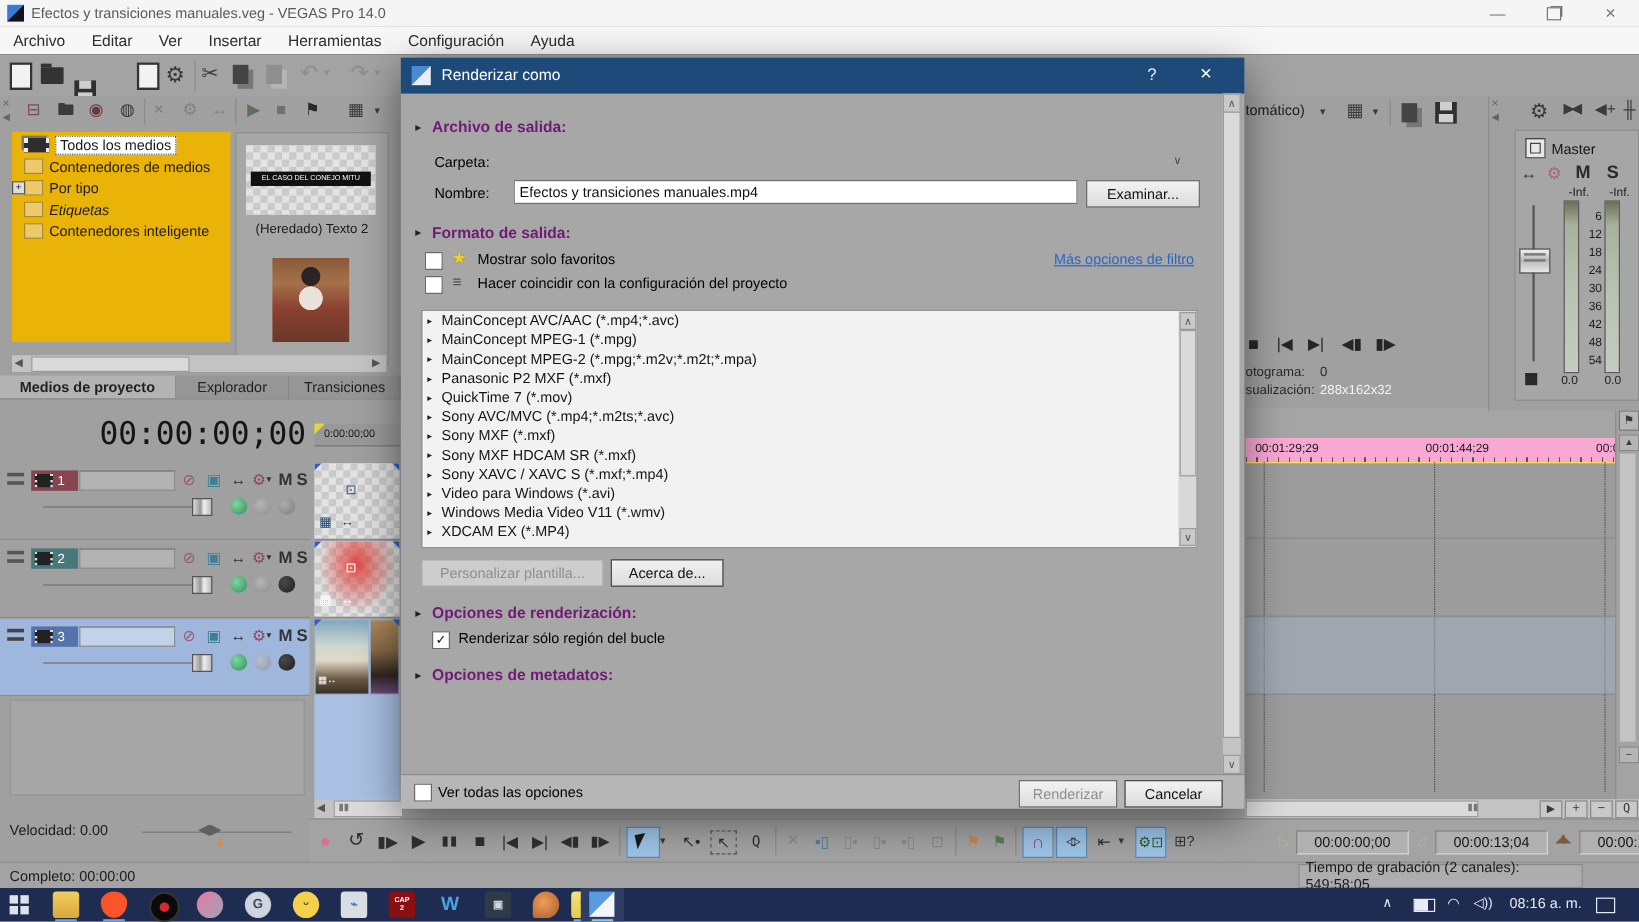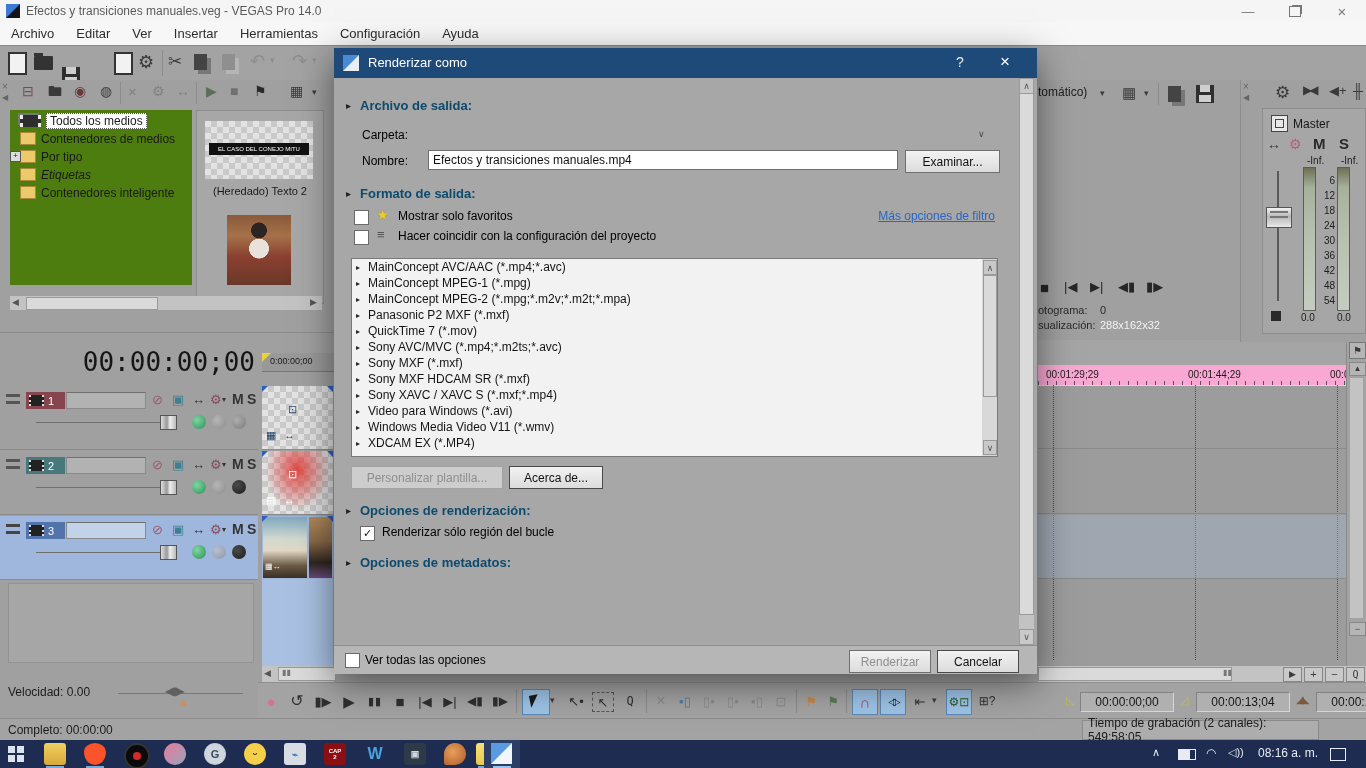--- a/index.html
+++ b/index.html
@@ -41,21 +41,21 @@
   .thico{position:absolute;font-size:13px;color:#333;}
   .volline{position:absolute;left:36px;top:36px;width:140px;height:1px;background:#6f6f6f;}
   .volhandle{position:absolute;left:160px;top:29px;width:15px;height:13px;background:linear-gradient(90deg,#ddd,#999 40%,#eee 60%,#bbb);border:1px solid #555;}
   .ccirc{position:absolute;width:14px;height:14px;border-radius:50%;}
   .thumbcell{position:absolute;left:262px;width:71px;height:63px;border-bottom:1px solid #8b8b8b;overflow:hidden;}
   .cornerblue{position:absolute;top:0;width:0;height:0;border-top:6px solid #2f5fc0;}
   
   #dialog{left:334px;top:48px;width:703px;height:625px;background:#a7a7a7;box-shadow:0 10px 34px rgba(0,0,0,.5);z-index:50;}
   #dlgtitle{position:absolute;left:0;top:0;width:703px;height:30px;background:#1e4a7a;}
   #dlgtitle .tt{position:absolute;left:34px;top:7px;color:#fff;font-size:13px;}
-  .dsec{position:absolute;font-size:13px;font-weight:bold;color:#0c4a6e;}
+  .dsec{position:absolute;font-size:13px;font-weight:bold;color:#701a75;}
   .darr{position:absolute;font-size:10px;color:#222;}
   .dlabel{position:absolute;font-size:12px;color:#000000;}
   .dinput{position:absolute;height:20px;background:#fff;border:1px solid #707070;font-size:12px;color:#111;
      font-family:"Liberation Sans",sans-serif;padding:0 4px;box-sizing:border-box;}
   .dbtn{position:absolute;height:21px;background:linear-gradient(#f2f2f2,#dcdcdc);border:1px solid #707070;
      font-size:12px;color:#111;display:flex;align-items:center;justify-content:center;}
   .cbx{position:absolute;width:13px;height:13px;background:#fff;border:1px solid #6a6a6a;font-size:11px;
      display:flex;align-items:center;justify-content:center;color:#111;}
   .litem{height:16px;display:flex;align-items:center;font-size:12px;color:#141414;white-space:nowrap;}
   .litem .ar{font-size:8px;color:#222;width:12px;padding-left:4px;}
@@ -131,21 +131,21 @@
   <span class="g" style="left:128px;top:4px;color:#808080;font-size:15px;">×</span>
   <span class="g" style="left:152px;top:4px;color:#808080;">⚙</span>
   <span class="g" style="left:176px;top:4px;color:#808080;">↔</span>
   <div class="ab" style="left:196px;top:2px;width:1px;height:22px;background:#8b8b8b;"></div>
   <span class="g" style="left:206px;top:4px;color:#5a705a;">▶</span>
   <span class="g" style="left:230px;top:4px;color:#707070;">■</span>
   <span class="g" style="left:254px;top:4px;color:#2a2a2a;">⚑</span>
   <span class="g" style="left:290px;top:4px;">▦</span>
   <span class="g" style="left:312px;top:8px;font-size:9px;">▾</span>
 
-  <div class="ab" style="left:10px;top:30px;width:182px;height:175px;background:#4d7c0f;">
+  <div class="ab" style="left:10px;top:30px;width:182px;height:175px;background:#eab308;">
     <div class="treeitem" style="top:2px;left:10px;">
       <span style="width:15px;height:12px;background:#2e2e2e;border-left:3px dotted #eee;border-right:3px dotted #eee;margin-right:5px;box-shadow:-2px -2px 0 0 #777;"></span>
       <span style="background:#fff;padding:0 3px;border:1px dotted #555;">Todos los medios</span>
     </div>
     <div class="treeitem" style="top:20px;left:10px;">
       <span class="folder"></span>
       <span>Contenedores de medios</span>
     </div>
     <div class="treeitem" style="top:38px;left:10px;">
       <span style="position:absolute;left:-10px;width:9px;height:9px;border:1px solid #555;background:#ddd;font-size:8px;line-height:8px;text-align:center;color:#222;">+</span>
@@ -172,20 +172,25 @@
         radial-gradient(circle at 50% 48%, #e8e2da 20%, transparent 21%),
         linear-gradient(180deg,#8a5a3a 0%,#a5714a 30%,#8a4030 60%,#6a3828 100%);"></div>
   </div>
 
   <div class="ab sbv" style="left:10px;top:216px;width:312px;height:14px;">
     <span class="g" style="left:2px;top:2px;font-size:9px;color:#555;">◀</span>
     <div class="ab sbthumb" style="left:16px;top:1px;width:130px;height:11px;"></div>
     <span class="g" style="left:300px;top:2px;font-size:9px;color:#555;">▶</span>
   </div>
 
+  <div class="tabs">
+    <div class="tab active" style="width:146px;">Medios de proyecto</div>
+    <div class="tab" style="width:94px;">Explorador</div>
+    <div class="tab" style="width:92px;">Transiciones</div>
+  </div>
 </div>
 
 <div class="ab" style="left:0;top:332px;width:334px;height:350px;background:#a0a0a0;border-top:1px solid #8b8b8b;">
   <div class="ab" style="left:60px;top:14px;width:195px;text-align:right;font-family:'DejaVu Sans Mono',monospace;font-size:26px;color:#151515;">00:00:00;00</div>
 
   <div class="ab" style="left:262px;top:20px;width:72px;height:18px;background:#999;border-bottom:1px solid #777;">
     <span style="position:absolute;left:0;top:0;width:0;height:0;border-left:9px solid #e8d23a;border-bottom:9px solid transparent;"></span>
     <span style="position:absolute;left:8px;top:3px;font-size:9px;color:#1a1a1a;">0:00:00;00</span>
   </div>
 

